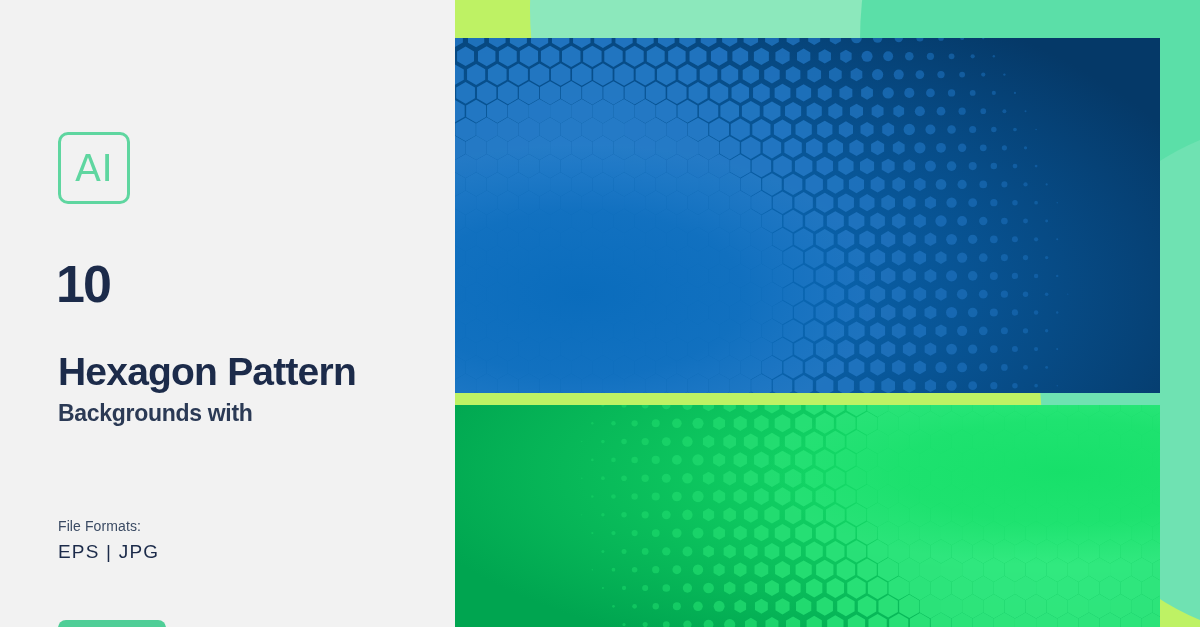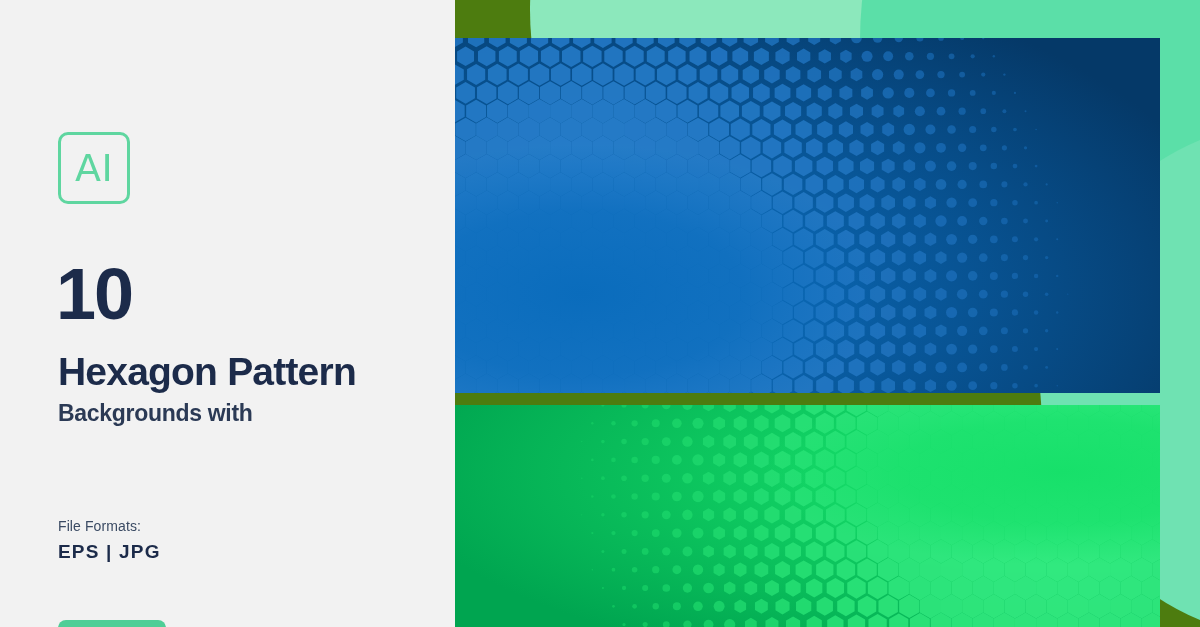--- a/index.html
+++ b/index.html
@@ -6,21 +6,21 @@
   html, body {
     margin: 0;
     padding: 0;
     background: #ffffff;
   }
   #stage {
     position: relative;
     width: 1200px;
     height: 627px;
     overflow: hidden;
-    background: #4d7c0f;
+    background: #bef264;
     font-family: "Liberation Sans", sans-serif;
     text-align: right;
     -webkit-font-smoothing: antialiased;
   }
 
   
   .blob-layer {
     position: absolute;
     inset: 0;
     overflow: hidden;
@@ -82,21 +82,21 @@
     color: #5FD6A0;
     letter-spacing: 0.5px;
     line-height: 1;
     font-family: "DejaVu Sans", sans-serif;
   }
 
   #count-number {
     position: absolute;
     left: 56px;
     top: 258px;
-    font-size: 72px;
+    font-size: 52px;
     font-weight: bold;
     color: #1C2B4A;
     letter-spacing: -2px;
     line-height: 1;
   }
 
   #headline {
     position: absolute;
     left: 58px;
     top: 352px;
@@ -126,21 +126,21 @@
     font-size: 14px;
     font-weight: 400;
     color: #3A4A63;
     letter-spacing: 0.1px;
   }
   #formats-value {
     position: absolute;
     left: 58px;
     top: 541px;
     font-size: 19px;
-    font-weight: bold;
+    font-weight: normal;
     color: #1C2B4A;
     letter-spacing: 1.2px;
   }
 
   #cta-pill {
     position: absolute;
     left: 58px;
     top: 620px;
     width: 108px;
     height: 30px;

